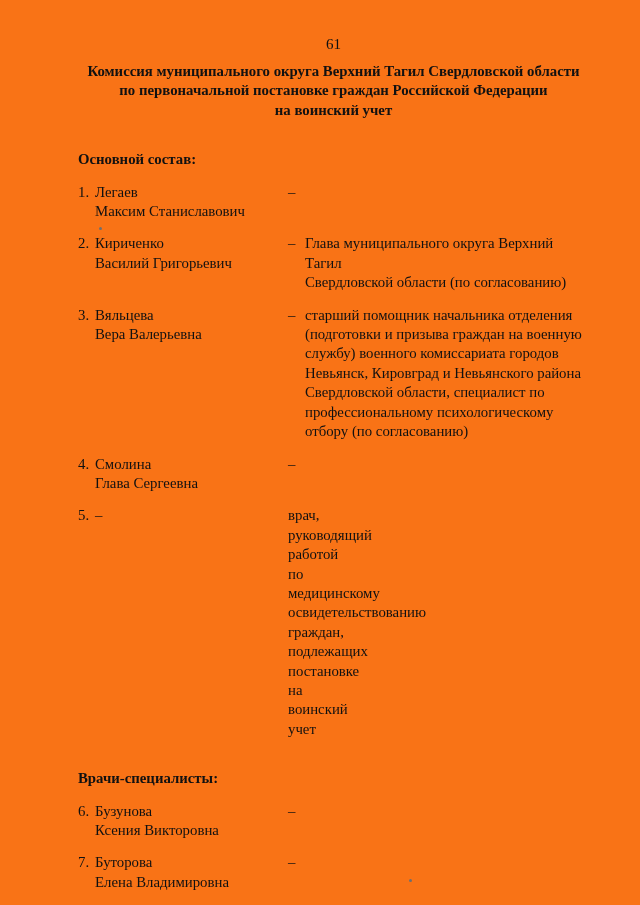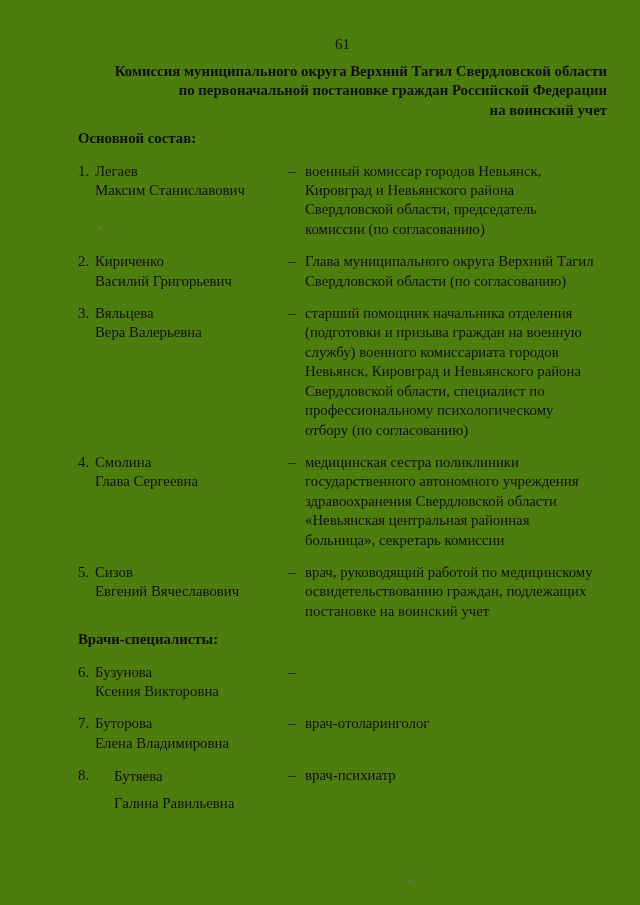--- a/index.html
+++ b/index.html
@@ -5,41 +5,41 @@
   html, body {
     margin: 0;
     padding: 0;
     background: #ffffff;
   }
   .page {
     position: relative;
     width: 640px;
     height: 905px;
     box-sizing: border-box;
-    padding: 34px 33px 0 78px;
-    background: #4d7c0f;
+    padding: 34px 51px 0 78px;
+    background: #f97316;
     color: #111111;
     font-family: "Liberation Serif", serif;
     font-size: 14.8px;
     line-height: 19.4px;
     overflow: hidden;
   }
   .page-number {
     text-align: center;
     font-size: 15px;
     line-height: 20px;
   }
   .doc-title {
     margin-top: 8px;
-    text-align: right;
+    text-align: center;
     font-weight: bold;
     white-space: pre-line;
   }
   .section-heading {
-    margin-top: 9px;
+    margin-top: 30px;
     font-weight: bold;
   }
   .member-row {
     display: grid;
     grid-template-columns: 17px 193px 17px 1fr;
     margin-top: 13px;
   }
   .member-name, .member-role, .doc-title {
     white-space: pre-line;
   }
@@ -72,24 +72,20 @@
 по первоначальной постановке граждан Российской Федерации
 на воинский учет</div>
 
   <div class="section-heading">Основной состав:</div>
 
   <div class="member-row">
     <span class="member-num">1.</span>
     <span class="member-name">Легаев
 Максим Станиславович</span>
     <span class="member-dash">–</span>
-    <span class="member-role">военный комиссар городов Невьянск,
-Кировград и Невьянского района
-Свердловской области, председатель
-комиссии (по согласованию)</span>
   </div>
 
   <div class="member-row">
     <span class="member-num">2.</span>
     <span class="member-name">Кириченко
 Василий Григорьевич</span>
     <span class="member-dash">–</span>
     <span class="member-role">Глава муниципального округа Верхний Тагил
 Свердловской области (по согласованию)</span>
   </div>
@@ -106,52 +102,44 @@
 Свердловской области, специалист по
 профессиональному психологическому
 отбору (по согласованию)</span>
   </div>
 
   <div class="member-row">
     <span class="member-num">4.</span>
     <span class="member-name">Смолина
 Глава Сергеевна</span>
     <span class="member-dash">–</span>
-    <span class="member-role">медицинская сестра поликлиники
-государственного автономного учреждения
-здравоохранения Свердловской области
-«Невьянская центральная районная
-больница», секретарь комиссии</span>
   </div>
 
   <div class="member-row">
     <span class="member-num">5.</span>
-    <span class="member-name">Сизов
-Евгений Вячеславович</span>
     <span class="member-dash">–</span>
     <span class="member-role">врач, руководящий работой по медицинскому
 освидетельствованию граждан, подлежащих
 постановке на воинский учет</span>
   </div>
 
   <div class="section-heading">Врачи-специалисты:</div>
 
   <div class="member-row">
     <span class="member-num">6.</span>
     <span class="member-name">Бузунова
 Ксения Викторовна</span>
     <span class="member-dash">–</span>
   </div>
 
   <div class="member-row">
     <span class="member-num">7.</span>
     <span class="member-name">Буторова
 Елена Владимировна</span>
     <span class="member-dash">–</span>
-    <span class="member-role">врач-отоларинголог</span>
   </div>
 
   <div class="member-row row-spread">
     <span class="member-num">8.</span>
     <span class="member-name">Бутяева
 Галина Равильевна</span>
     <span class="member-dash">–</span>
     <span class="member-role">врач-психиатр</span>
   </div>
 

